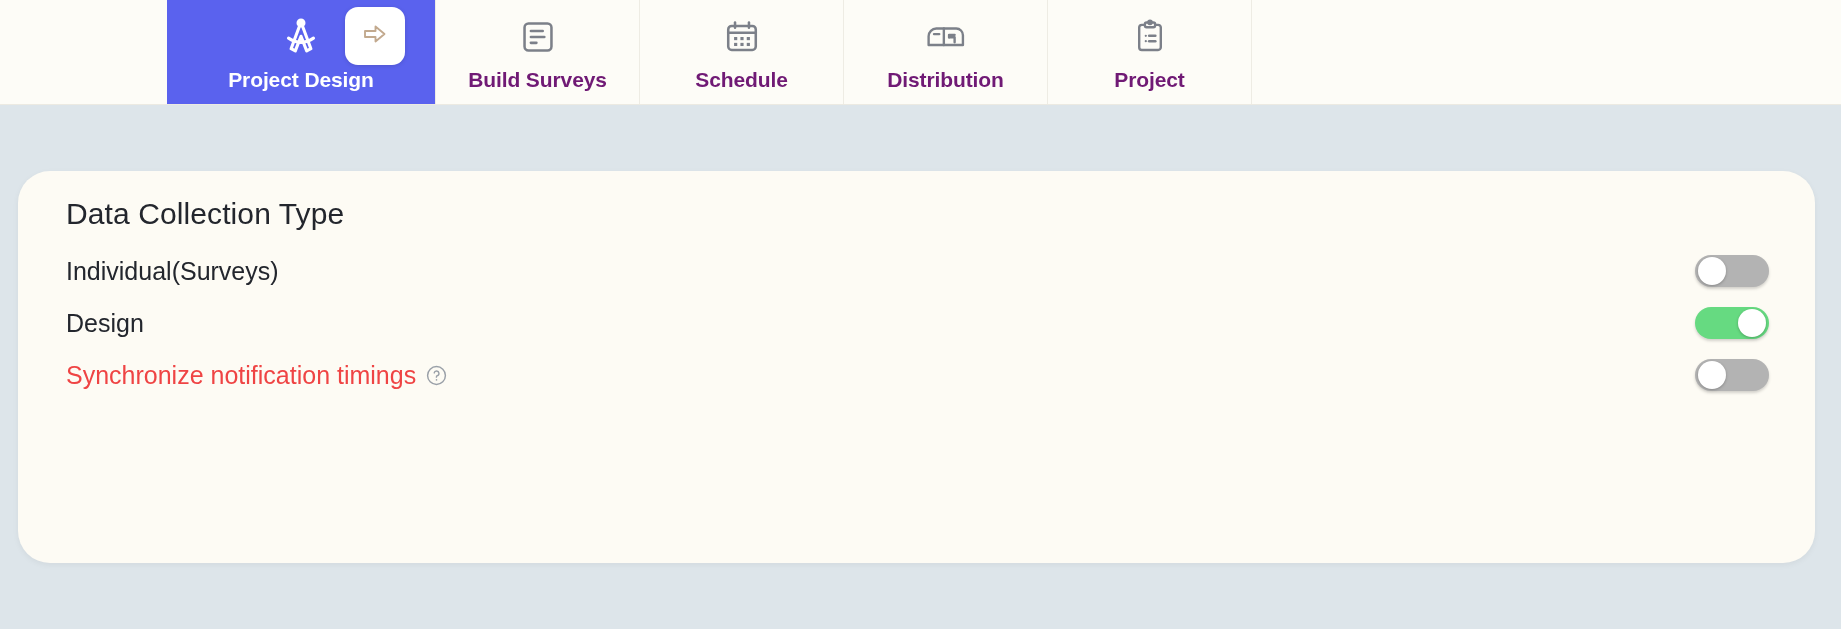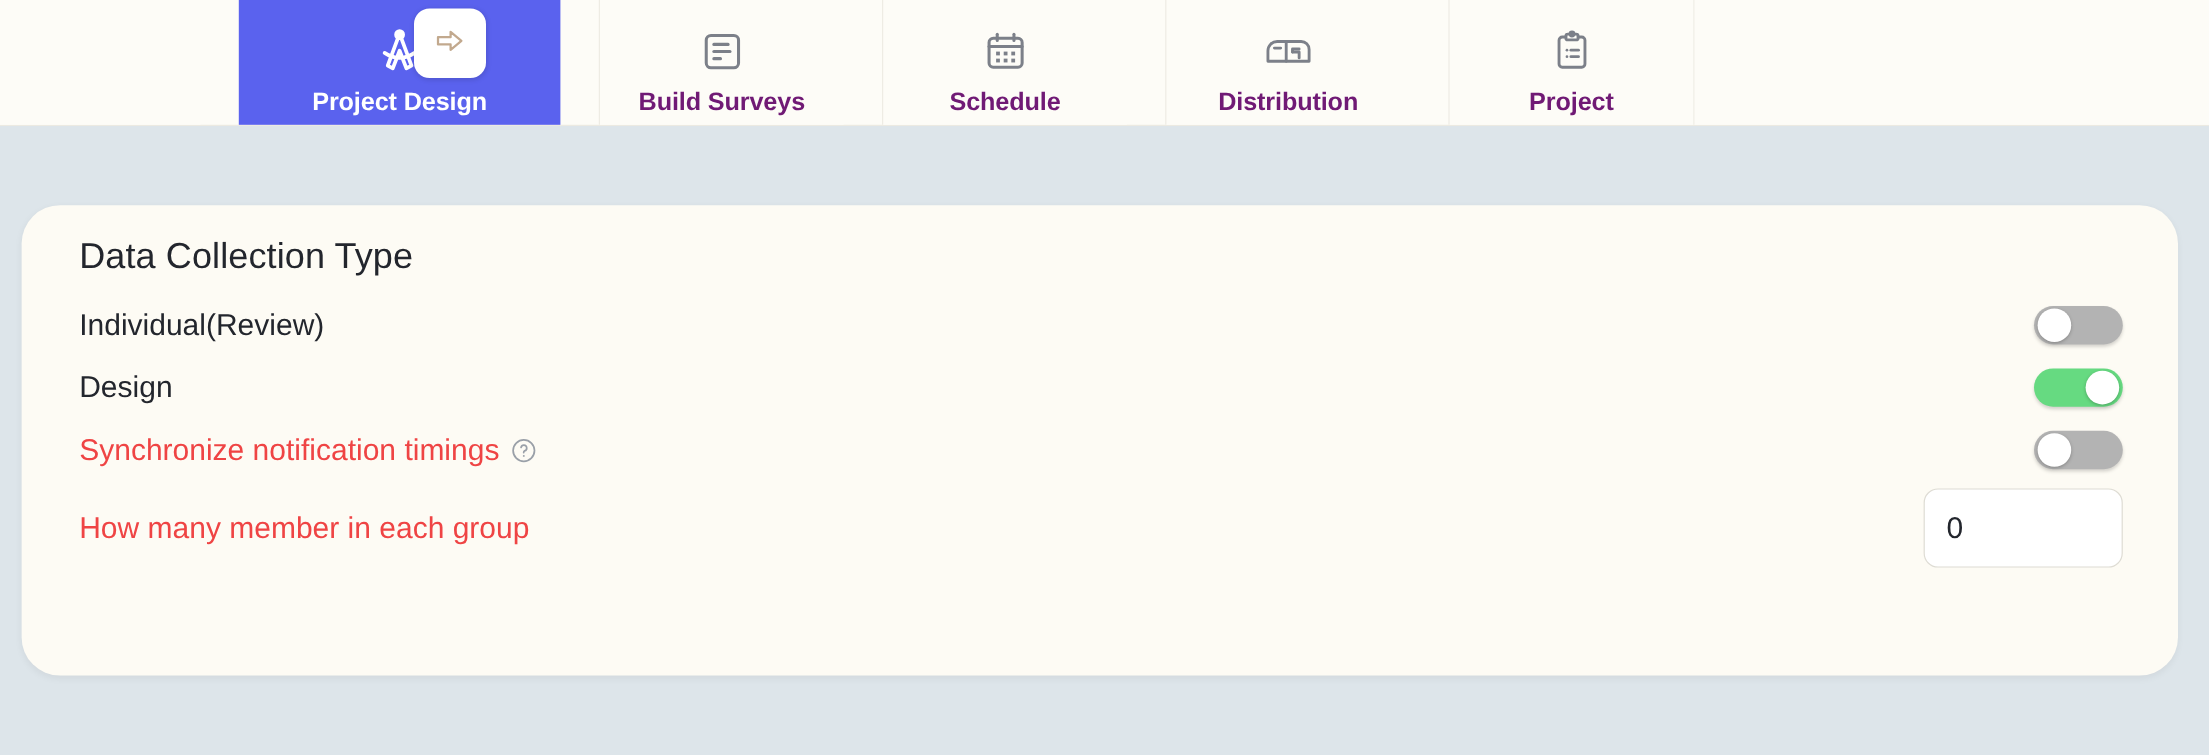--- a/index.html
+++ b/index.html
@@ -22,26 +22,25 @@
   .tab-spacer-left { width: 167px; flex: 0 0 167px; background: #fdfcf7; }
   .tab-spacer-right { flex: 1 1 auto; background: #fdfcf7; border-left: 1px solid #eeece4; }
 
   .tab {
     position: relative;
     width: 204px;
     flex: 0 0 204px;
     display: flex;
     flex-direction: column;
     align-items: center;
-    justify-content: center;
+    justify-content: flex-start;
     padding-top: 14px;
     background: #fdfcf7;
     border-left: 1px solid #eeece4;
     cursor: pointer;
-    margin-left: 32px;
   }
   .tab:first-of-type { border-left: none; }
   .tab.active {
     width: 268px;
     flex: 0 0 268px;
     background: #5a62ee;
     border-left: none;
   }
   .tab .icon { height: 46px; display: flex; align-items: center; justify-content: center; }
   .tab .label {
@@ -240,21 +239,21 @@
 
 <div class="stage">
   <div class="card">
 
     <div class="card-title">Data Collection Type</div>
 
     <div class="rows">
 
       <div class="row">
         <div class="row-label">
-          <span>Individual(Review)</span>
+          <span>Individual(Surveys)</span>
         </div>
         <div class="toggle">
           <div class="knob"></div>
         </div>
       </div>
 
       <div class="row">
         <div class="row-label">
           <span>Design</span>
         </div>
@@ -272,22 +271,16 @@
               <path d="M9.6 9.3 a2.5 2.5 0 1 1 3.1 2.9 c-0.6 0.25 -0.8 0.75 -0.8 1.5"></path>
               <circle cx="12" cy="16.6" r="0.85" fill="#9aa0a8" stroke="none"></circle>
             </svg>
           </span>
         </div>
         <div class="toggle">
           <div class="knob"></div>
         </div>
       </div>
 
-      <div class="row input-row">
-        <div class="row-label muted">
-          <span>How many member in each group</span>
-        </div>
-        <input class="num-input" type="text" value="0" style="">
-      </div>
 
     </div>
   </div>
 </div>
 
 </body></html>

